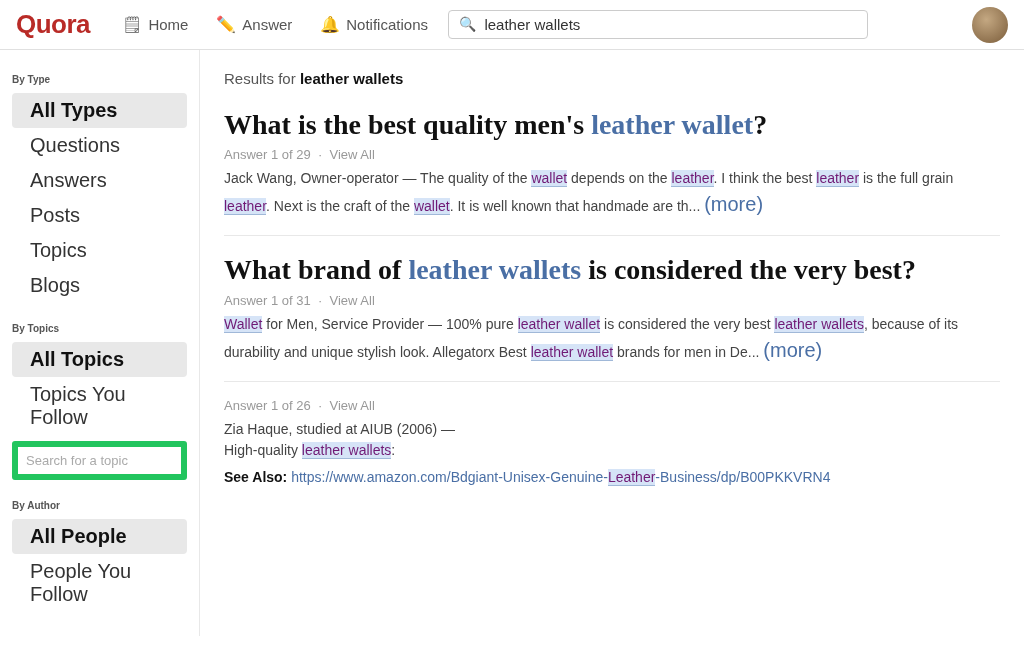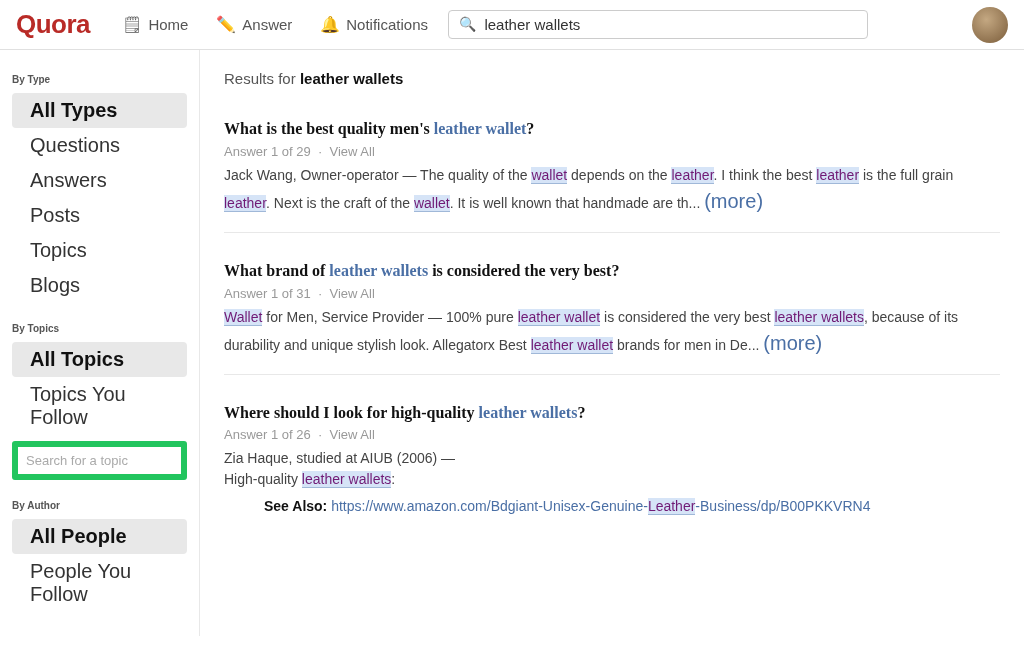--- a/index.html
+++ b/index.html
@@ -149,27 +149,26 @@
     }
 
     
     .result-card {
       padding: 16px 0;
       border-bottom: 1px solid #e8e8e8;
     }
     .result-card:last-child { border-bottom: none; }
 
     .result-title {
-      font-size: 16px;
+      font-size: 28px;
       font-weight: bold;
       color: #111;
       margin-bottom: 4px;
       line-height: 1.3;
       font-family: Georgia, serif;
-      margin-top: 12px;
     }
     .result-title a { color: #111; text-decoration: none; }
     .highlight {
       color: #4a6fa5;
       background: none;
     }
 
     .result-meta {
       font-family: Arial, sans-serif;
       font-size: 13px;
@@ -196,21 +195,20 @@
       color: #4a6fa5;
       text-decoration: none;
       font-size: 20px;
     }
 
     .see-also {
       font-family: Arial, sans-serif;
       font-size: 14px;
       color: #444;
       margin-top: 8px;
-      margin-left: 40px;
     }
     .see-also strong { color: #111; }
     .see-also a { color: #4a6fa5; text-decoration: none; }
   </style>
 </head>
 <body>
 
 <div class="header">
   <div class="logo">Quora</div>
 
@@ -299,26 +297,20 @@
         <span>Answer 1 of 31</span>
         &nbsp;·&nbsp;
         <a>View All</a>
       </div>
       <div class="result-snippet">
         <span class="snippet-highlight">Wallet</span> for Men, Service Provider — 100% pure <span class="snippet-highlight">leather wallet</span> is considered the very best <span class="snippet-highlight">leather wallets</span>, because of its durability and unique stylish look. Allegatorx Best <span class="snippet-highlight">leather wallet</span> brands for men in De... <a class="more-link">(more)</a>
       </div>
     </div>
 
     <div class="result-card">
-      <div class="result-title">
-        <a>
-          <span>Where should I look for high-quality</span>
-          <span class="highlight">leather wallets</span><span>?</span>
-        </a>
-      </div>
       <div class="result-meta">
         <span>Answer 1 of 26</span>
         &nbsp;·&nbsp;
         <a>View All</a>
       </div>
       <div class="result-snippet">
         <span>Zia Haque, studied at AIUB (2006) —</span><br>
         High-quality <span class="snippet-highlight">leather wallets</span>:
       </div>
       <div class="see-also">

